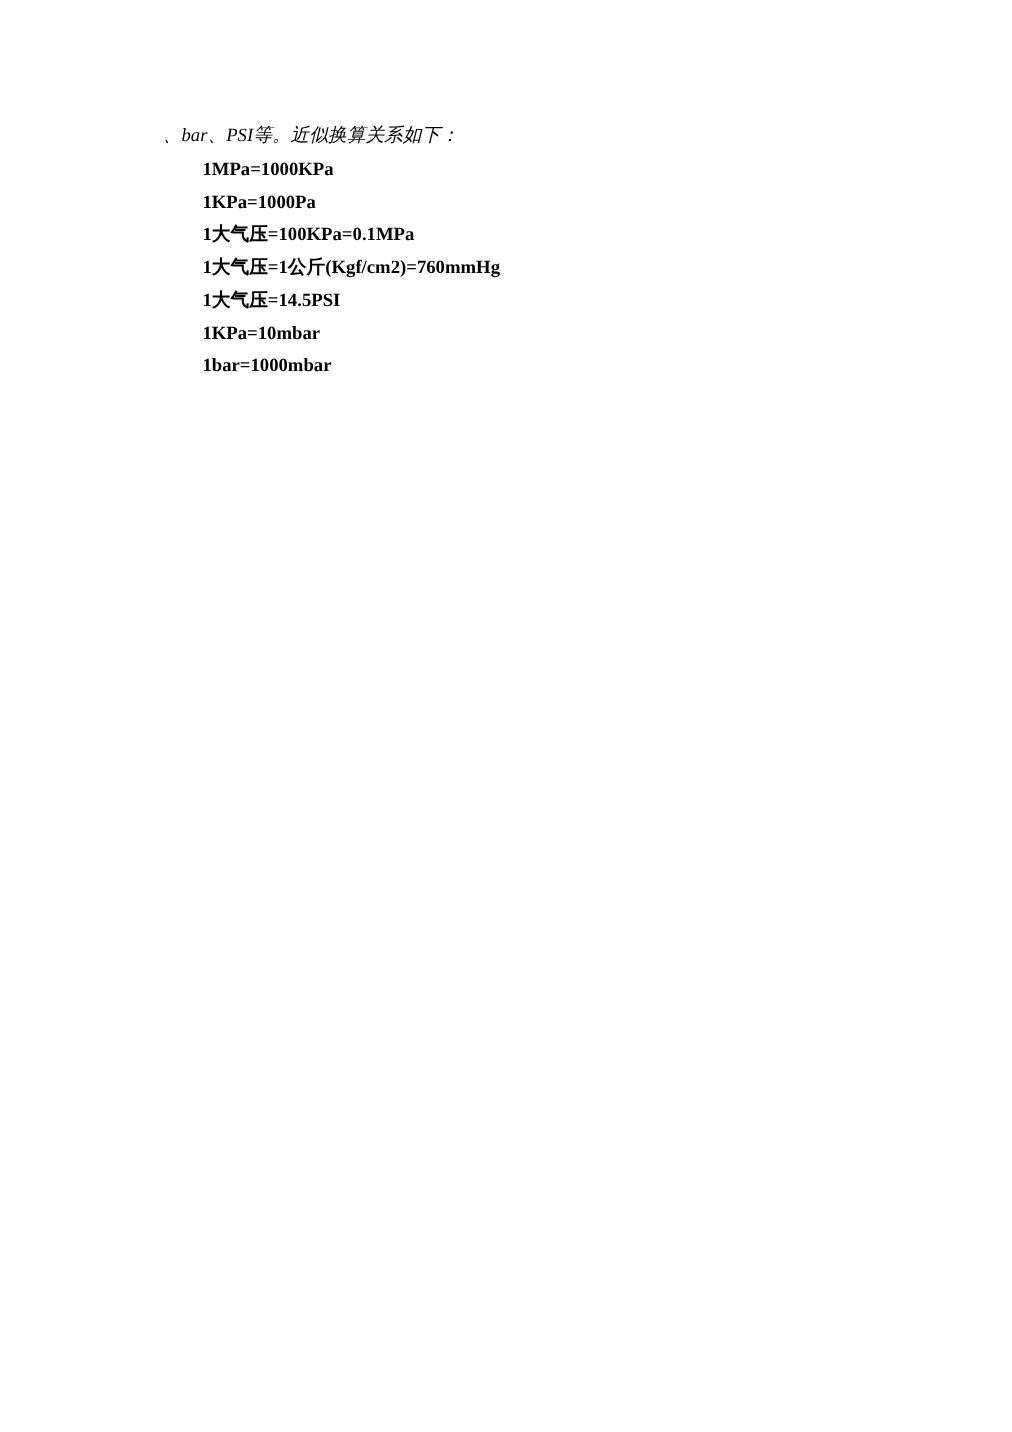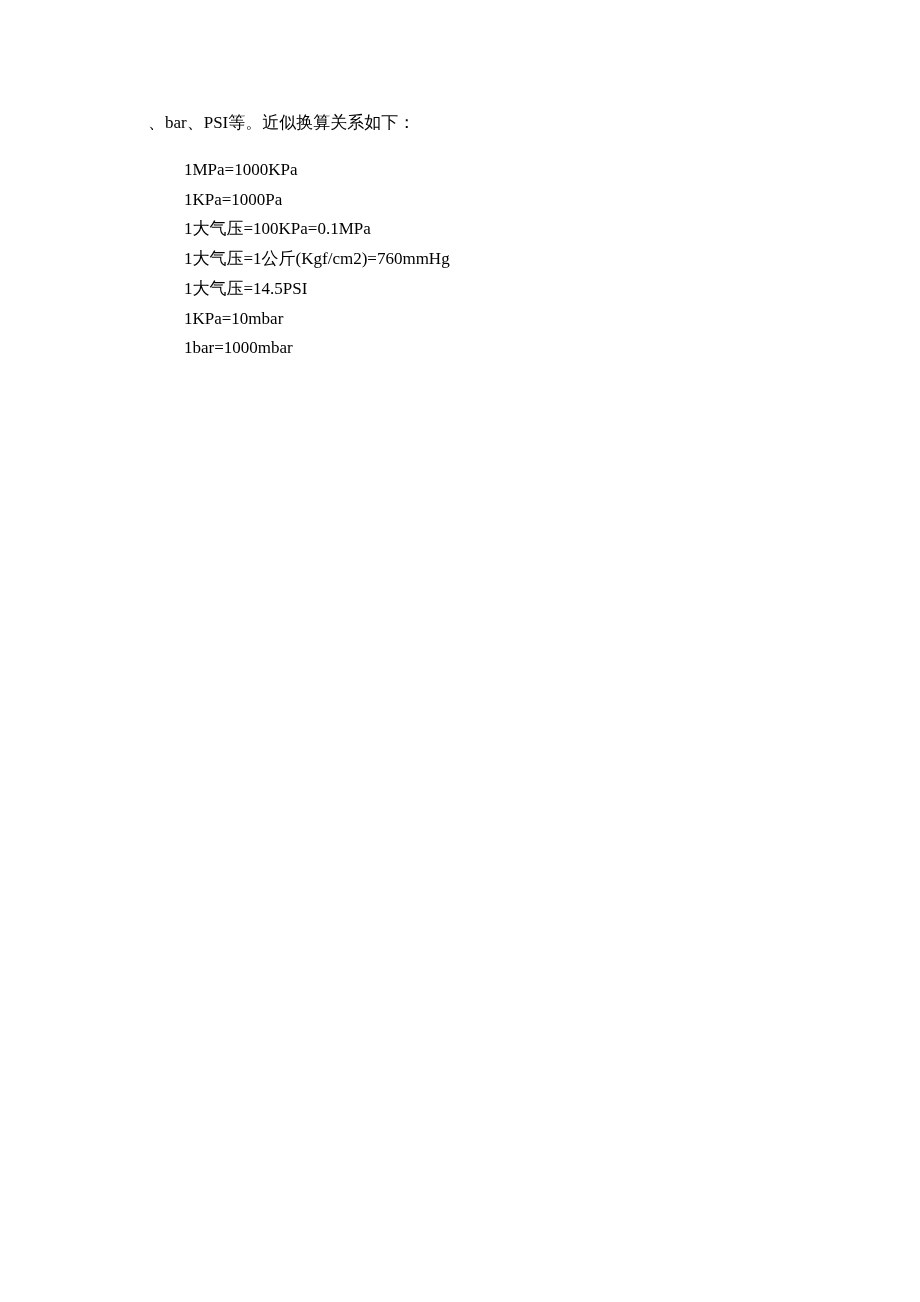--- a/index.html
+++ b/index.html
@@ -12,24 +12,26 @@
       width: 920px;
       height: 1302px;
       font-family: "SimSun", "宋体", serif;
       font-size: 17px;
       color: #000000;
       line-height: 1.75;
       padding-top: 108px;
       padding-left: 148px;
     }
     .first-line {
-      margin-bottom: 17px;
+      margin-bottom: 1px;
+      font-style: italic;
     }
     .indented {
       padding-left: 36px;
+      font-weight: bold;
     }
   </style>
 </head>
 <body>
 
 <div class="first-line">、bar、PSI等。近似换算关系如下：</div>
 <div class="indented">1MPa=1000KPa</div>
 <div class="indented">1KPa=1000Pa</div>
 <div class="indented">1大气压=100KPa=0.1MPa</div>
 <div class="indented">1大气压=1公斤(Kgf/cm2)=760mmHg</div>

